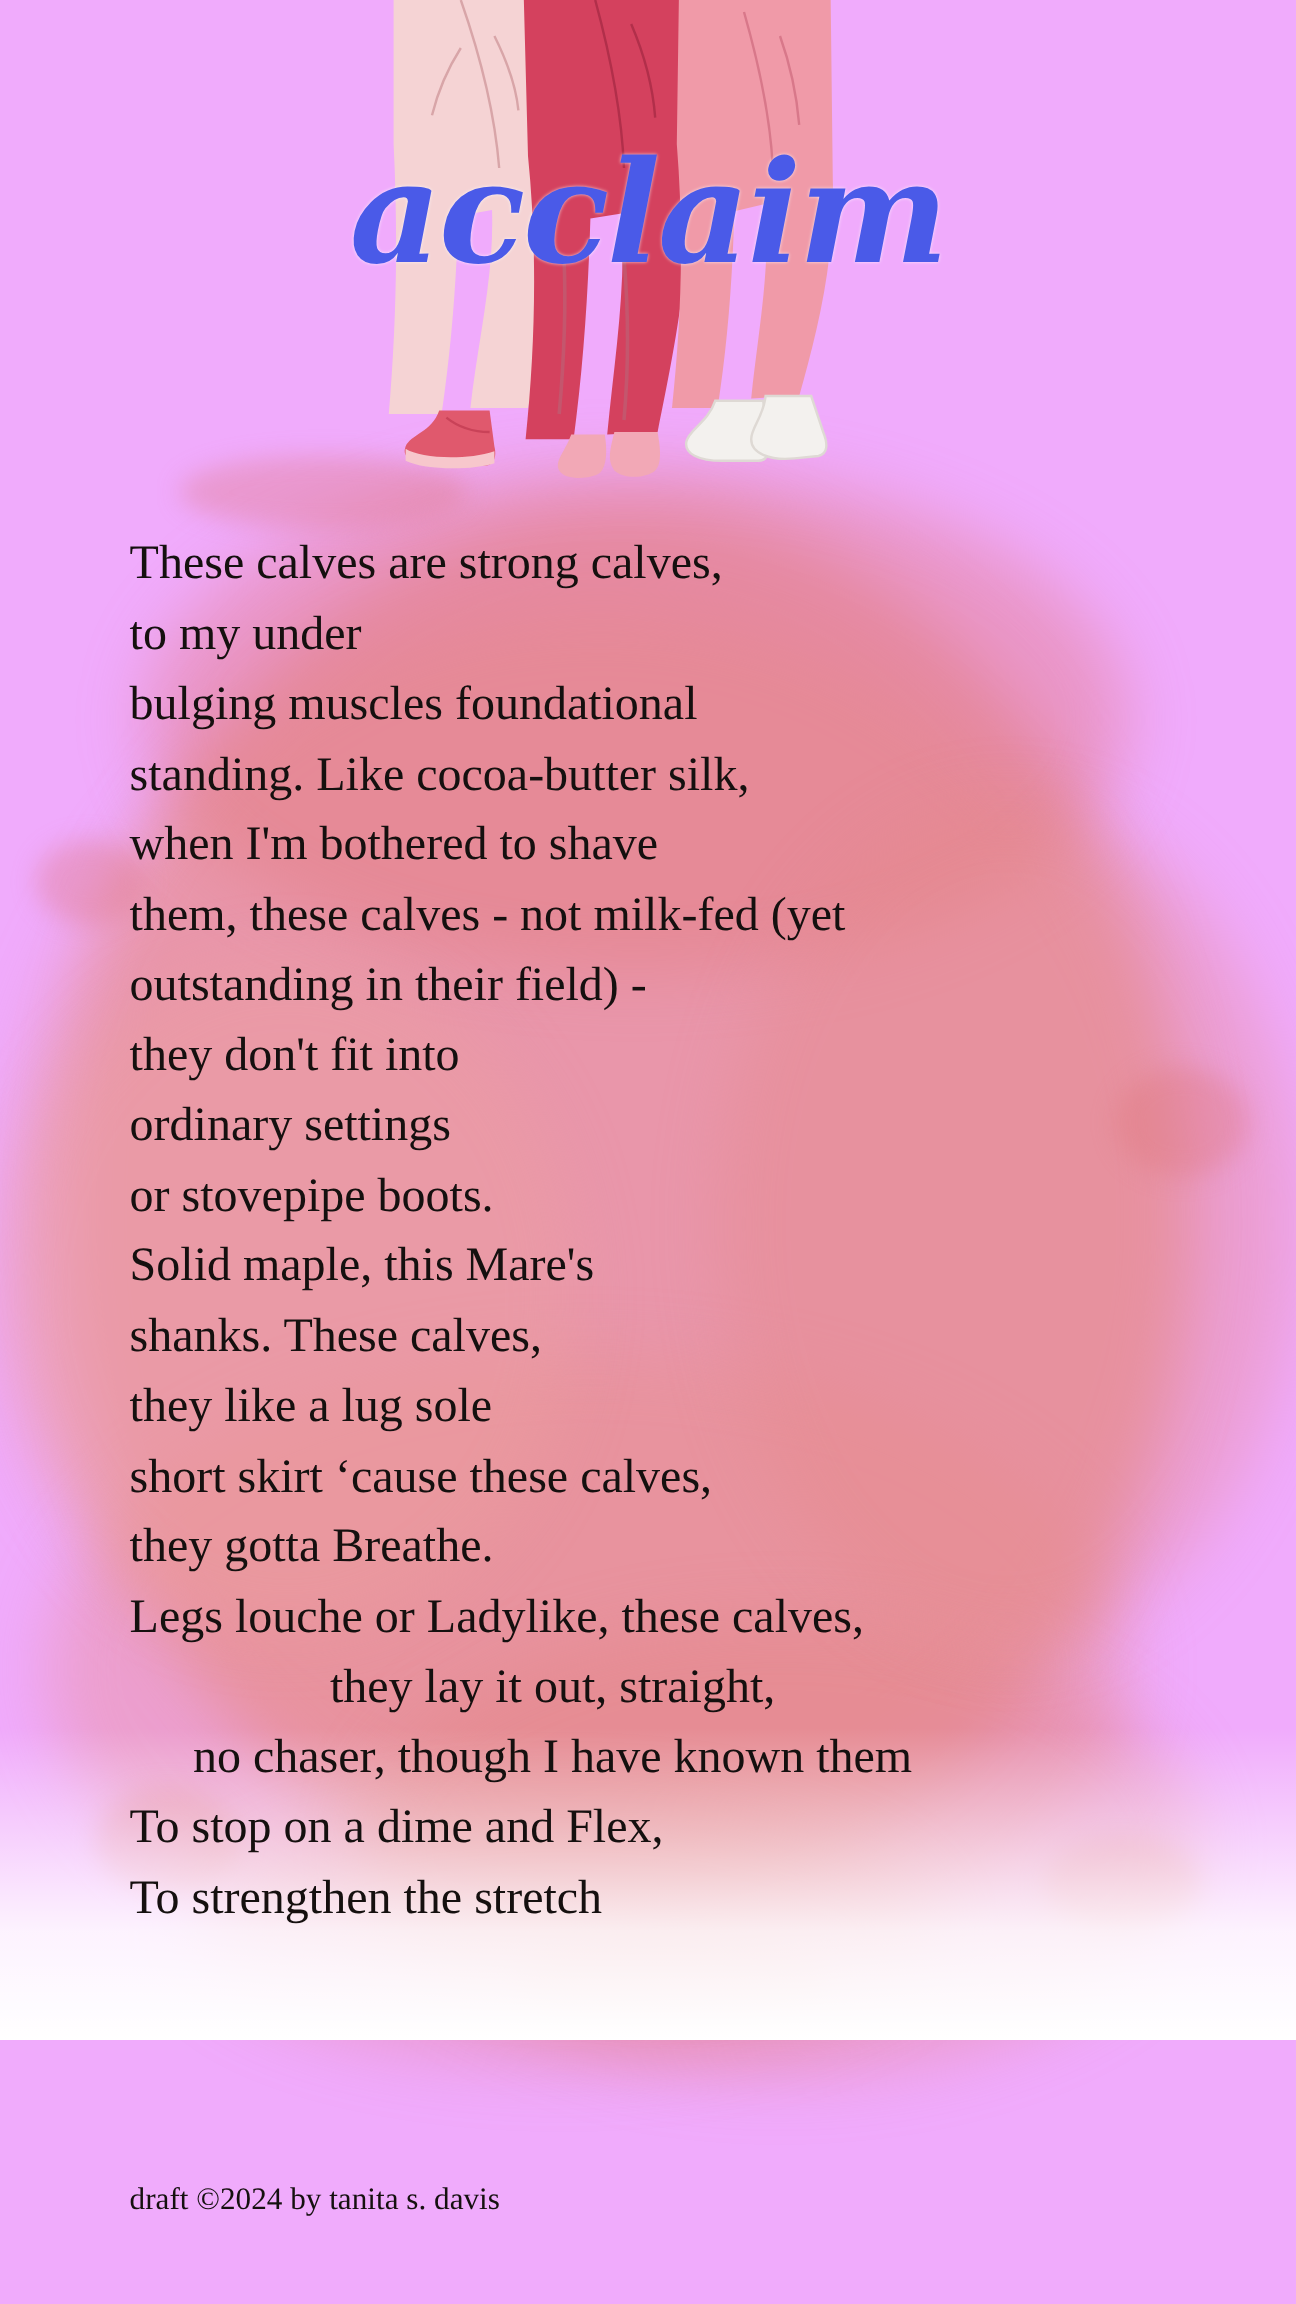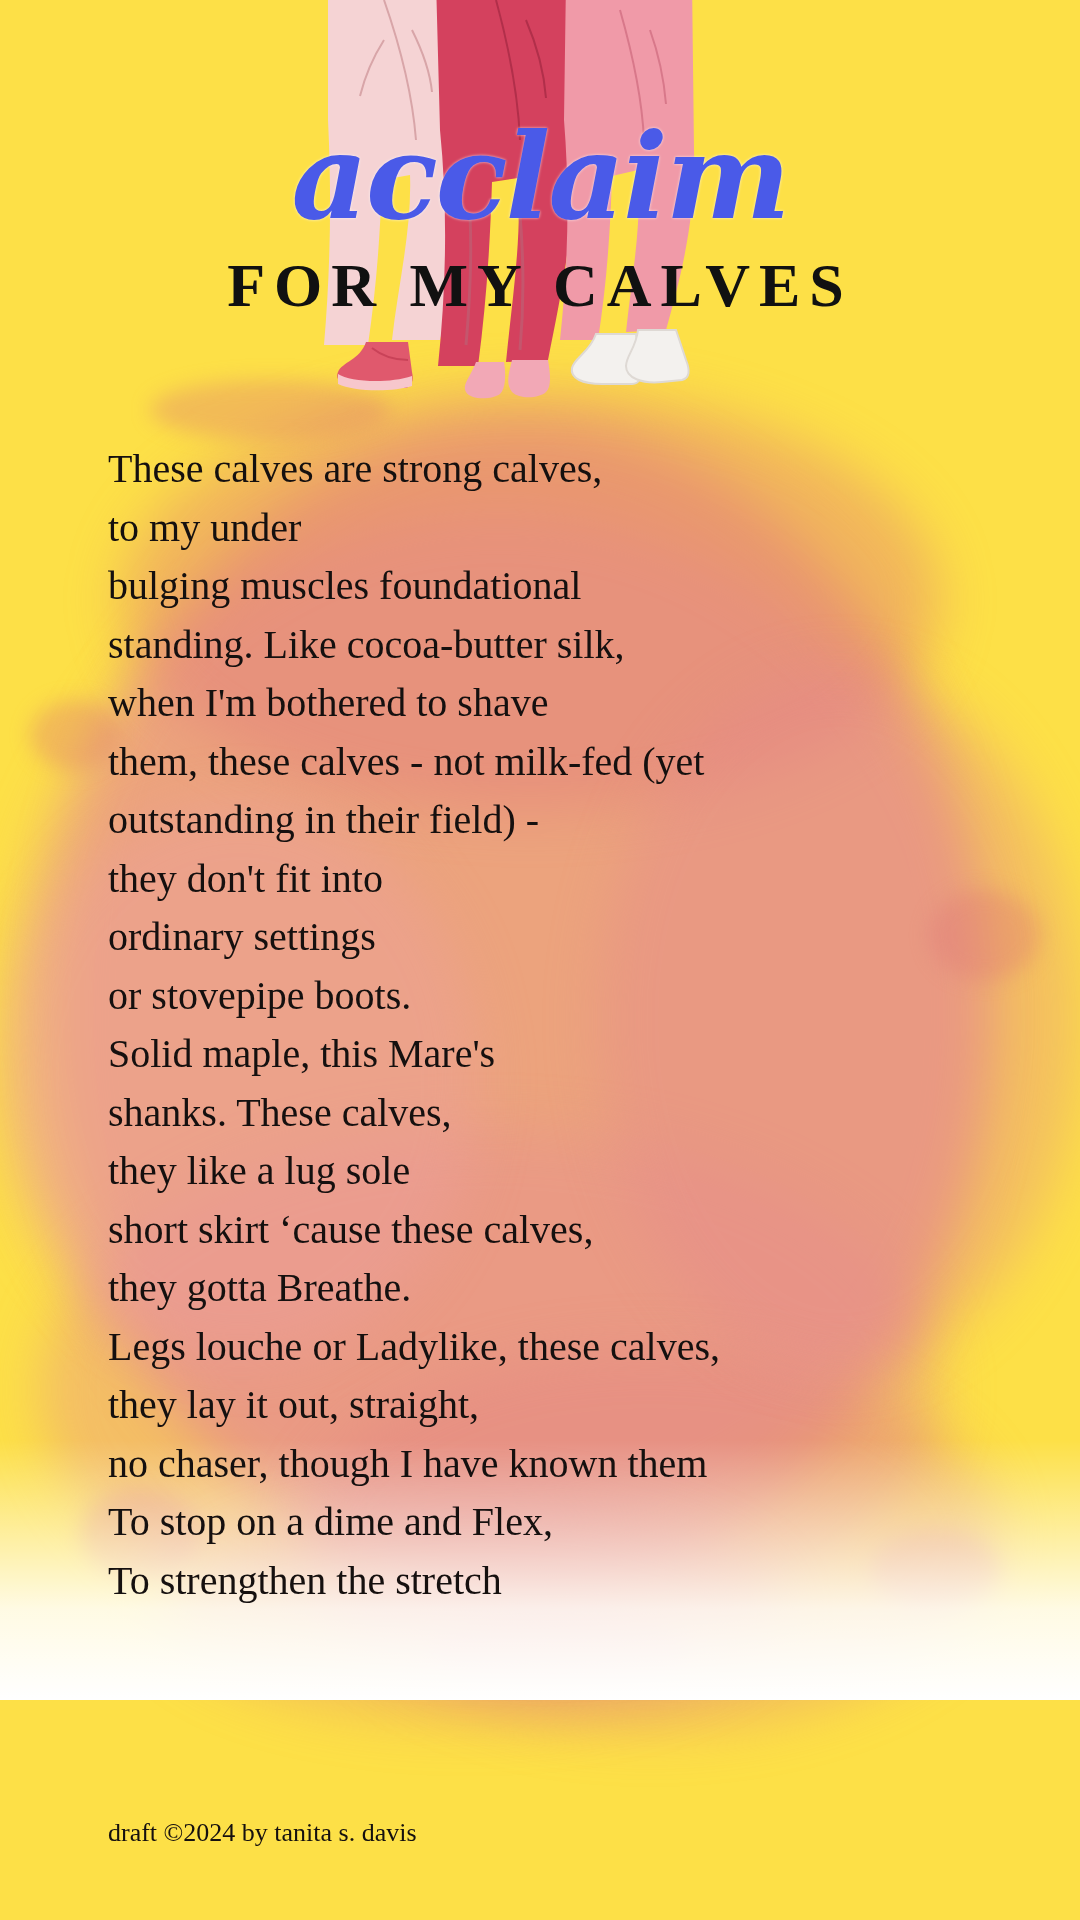--- a/index.html
+++ b/index.html
@@ -11,21 +11,21 @@
     width: 1080px;
     height: 1920px;
     position: relative;
     overflow: hidden;
     font-family: "Liberation Serif", serif;
   }
 
   .poster {
     position: absolute;
     inset: 0;
-    background: #fde047;
+    background: #f0abfc;
   }
 
   
   .watercolor {
     position: absolute;
     left: 0;
     top: 370px;
     width: 1080px;
     height: 1330px;
     pointer-events: none;
@@ -107,21 +107,21 @@
   }
   .line {
     font-family: "Liberation Serif", serif;
     font-size: 40px;
     line-height: 58.5px;
     color: #15100f;
     white-space: pre;
   }
   .line.left   { text-align: left; }
   .line.center { text-align: left; }
-  .line.right  { text-align: left; }
+  .line.right  { text-align: center; }
 
   .credit {
     position: absolute;
     left: 108px;
     top: 1818px;
     font-family: "Liberation Serif", serif;
     font-size: 26px;
     color: #15100f;
   }
 </style>
@@ -173,21 +173,20 @@
       <path d="M300 10 C312 52 322 96 324 140" stroke="#d8788a" stroke-width="2" fill="none"></path>
       <path d="M330 30 C340 58 344 80 346 104" stroke="#d8788a" stroke-width="2" fill="none"></path>
 
       <path d="M276 334 C270 352 254 358 252 368 C250 378 262 384 282 384 L312 384 C320 384 322 376 320 366 L316 334 Z" fill="#f3f1ee" stroke="#ded9d4" stroke-width="2"></path>
       <path d="M318 330 C316 348 306 356 306 366 C306 378 322 384 342 382 L362 380 C370 378 370 370 366 360 L356 330 Z" fill="#f3f1ee" stroke="#ded9d4" stroke-width="2"></path>
     </svg>
   </div>
 
   <div class="title-wrap">
     <div class="title-main">acclaim</div>
-    <div class="title-sub">FOR MY CALVES</div>
   </div>
 
   <div class="poem">
     <div class="line left">These calves are strong calves,</div>
     <div class="line left">to my under</div>
     <div class="line left">bulging muscles foundational</div>
     <div class="line left">standing. Like cocoa-butter silk,</div>
     <div class="line left">when I'm bothered to shave</div>
     <div class="line left">them, these calves - not milk-fed (yet</div>
     <div class="line left">outstanding in their field) -</div>

